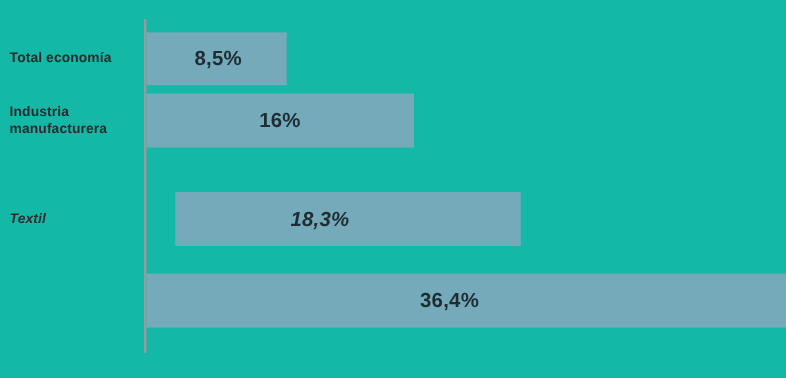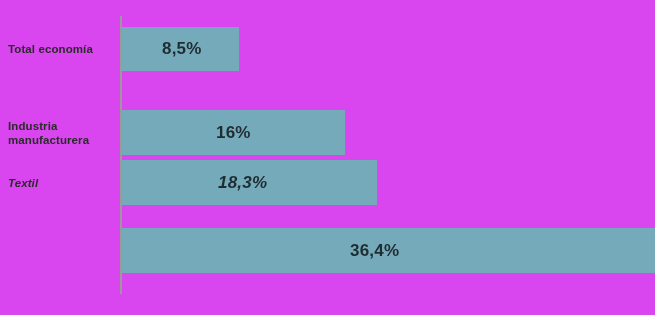--- a/index.html
+++ b/index.html
@@ -11,21 +11,21 @@
     height: 315px;
     background: #e3e3e3;
     font-family: "Liberation Sans", sans-serif;
     overflow: hidden;
   }
 
   #chart-root {
     position: relative;
     width: 655px;
     height: 315px;
-    background: #d946ef;
+    background: #14b8a6;
     box-sizing: border-box;
   }
 
   
   #axis-line {
     position: absolute;
     left: 120px;
     top: 16px;
     width: 2px;
     height: 278px;
@@ -87,33 +87,33 @@
 
   <div class="bar-row" style="top:27px;height:44px;">
     <div class="cat-label">Total economía</div>
     <div class="bar-track" style="width:117px;">
       <div class="bar">
         <span class="bar-value" style="left:40px;">8,5%</span>
       </div>
     </div>
   </div>
 
-  <div class="bar-row" style="top:110px;height:45px;">
+  <div class="bar-row" style="top:78px;height:45px;">
     <div class="cat-label">Industria
 manufacturera</div>
     <div class="bar-track" style="width:223px;">
       <div class="bar">
         <span class="bar-value" style="left:94px;">16%</span>
       </div>
     </div>
   </div>
 
   <div class="bar-row" style="top:160px;height:45px;font-style:italic;">
     <div class="cat-label">Textil</div>
-    <div class="bar-track" style="width:255px;">
+    <div class="bar-track" style="width:288px;margin-left:24px;">
       <div class="bar">
         <span class="bar-value" style="left:96px;">18,3%</span>
       </div>
     </div>
   </div>
 
   <div class="bar-row" style="top:228px;height:45px;">
     <div class="bar-track" style="width:576px;">
       <div class="bar">
         <span class="bar-value" style="left:228px;">36,4%</span>

